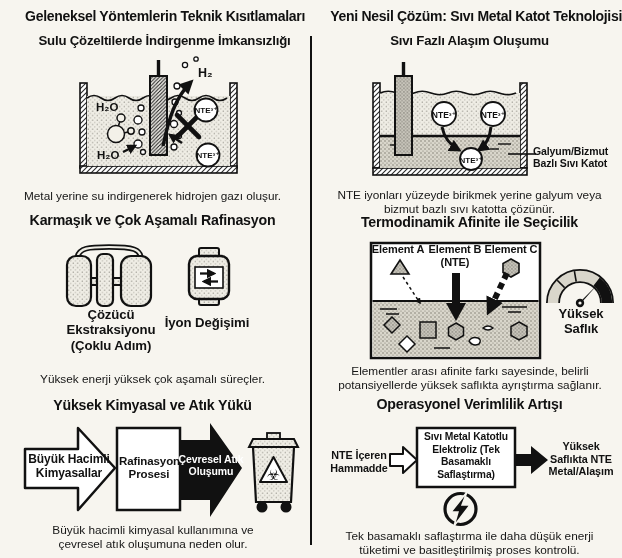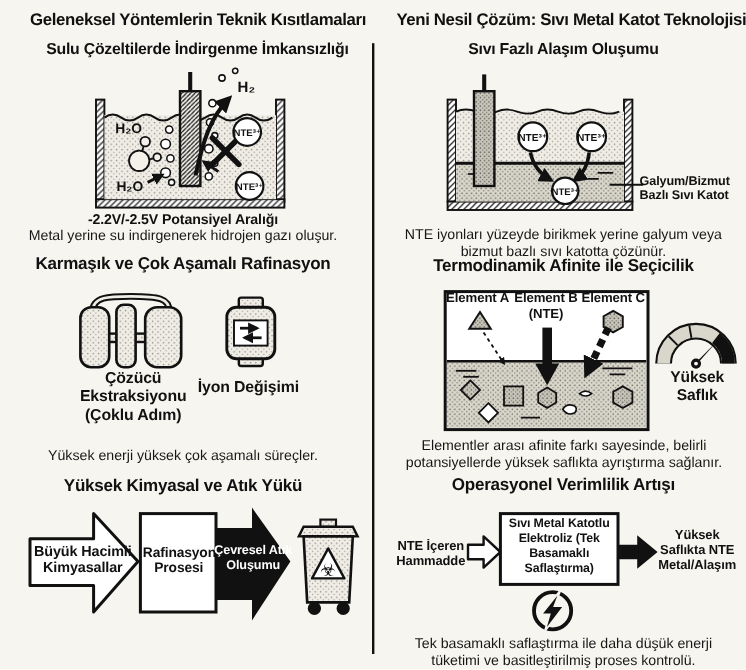--- a/index.html
+++ b/index.html
@@ -108,21 +108,20 @@
     <g>
       <circle cx="173" cy="54" r="11.5" fill="#fff" stroke="#111" stroke-width="1.8"></circle>
       <text x="173" y="57" font-size="8" font-weight="bold" text-anchor="middle">NTE³⁺</text>
     </g>
     <g>
       <circle cx="175" cy="99" r="11.5" fill="#fff" stroke="#111" stroke-width="1.8"></circle>
       <text x="175" y="102" font-size="8" font-weight="bold" text-anchor="middle">NTE³⁺</text>
     </g>
   </svg>
 
-  <div class="t capb" style="left:0;top:176px;width:305px">-2.2V/-2.5V Potansiyel Aralığı</div>
   <div class="t sec-title" style="left:0;top:212px;width:305px">Karmaşık ve Çok Aşamalı Rafinasyon</div>
 
   <div class="t cap" style="left:0;top:189px;width:305px">Metal yerine su indirgenerek hidrojen gazı oluşur.</div>
 
   <svg class="g" style="left:63px;top:244px" width="92" height="64" viewBox="0 0 92 64">
     <path d="M14,16 C14,3 28,3 46,3 C70,3 78,5 78,15" fill="none" stroke="#111" stroke-width="5.5"></path>
     <path d="M14,16 C14,3 28,3 46,3 C70,3 78,5 78,15" fill="none" stroke="#efede5" stroke-width="2.2"></path>
     <rect x="26" y="34" width="36" height="7" fill="url(#p-dots-light)" stroke="#111" stroke-width="2"></rect>
     <rect x="4" y="12" width="24" height="50" rx="9" fill="url(#p-dots-light)" stroke="#111" stroke-width="2.2"></rect>
     <rect x="34" y="10" width="16" height="52" rx="6" fill="url(#p-dots-light)" stroke="#111" stroke-width="2.2"></rect>
@@ -156,20 +155,21 @@
         <circle cx="281" cy="87" r="5.5" fill="#111"></circle>
       <polygon points="248,27 289,27 286,82 251,82" fill="url(#p-dots-light)" stroke="#111" stroke-width="2.2"></polygon>
       <polygon points="268.5,37 282,62 255,62" fill="#fff" stroke="#111" stroke-width="2" stroke-linejoin="round"></polygon>
       <text x="268.5" y="60" font-size="15" text-anchor="middle" font-family="DejaVu Sans">☣</text>
     </g>
   </svg>
   <div class="t lbl" style="left:25px;top:453px;width:88px;font-size:12px">Büyük Hacimli Kimyasallar</div>
   <div class="t lbl" style="left:119px;top:455px;width:60px;font-size:11.5px">Rafinasyon Prosesi</div>
   <div class="t lbl w" style="left:176px;top:453px;width:70px;font-size:10.5px">Çevresel Atık Oluşumu</div>
 
+  <div class="t cap" style="left:33px;top:523px;width:240px">Büyük hacimli kimyasal kullanımına ve çevresel atık oluşumuna neden olur.</div>
 
   <div class="t sub-title" style="left:317px;top:33px;width:305px">Sıvı Fazlı Alaşım Oluşumu</div>
   <div class="t col-title" style="left:317px;top:8px;width:305px">Yeni Nesil Çözüm: Sıvı Metal Katot Teknolojisi</div>
 
   <svg class="g" style="left:340px;top:56px" width="282" height="125" viewBox="0 0 282 125">
     <g>
       <rect x="33" y="27" width="7" height="85" fill="url(#p-hatch)" stroke="#111" stroke-width="1.6"></rect>
       <rect x="180" y="27" width="7" height="85" fill="url(#p-hatch)" stroke="#111" stroke-width="1.6"></rect>
       <rect x="33" y="112" width="154" height="7" fill="url(#p-hatch)" stroke="#111" stroke-width="1.6"></rect>
     </g>

